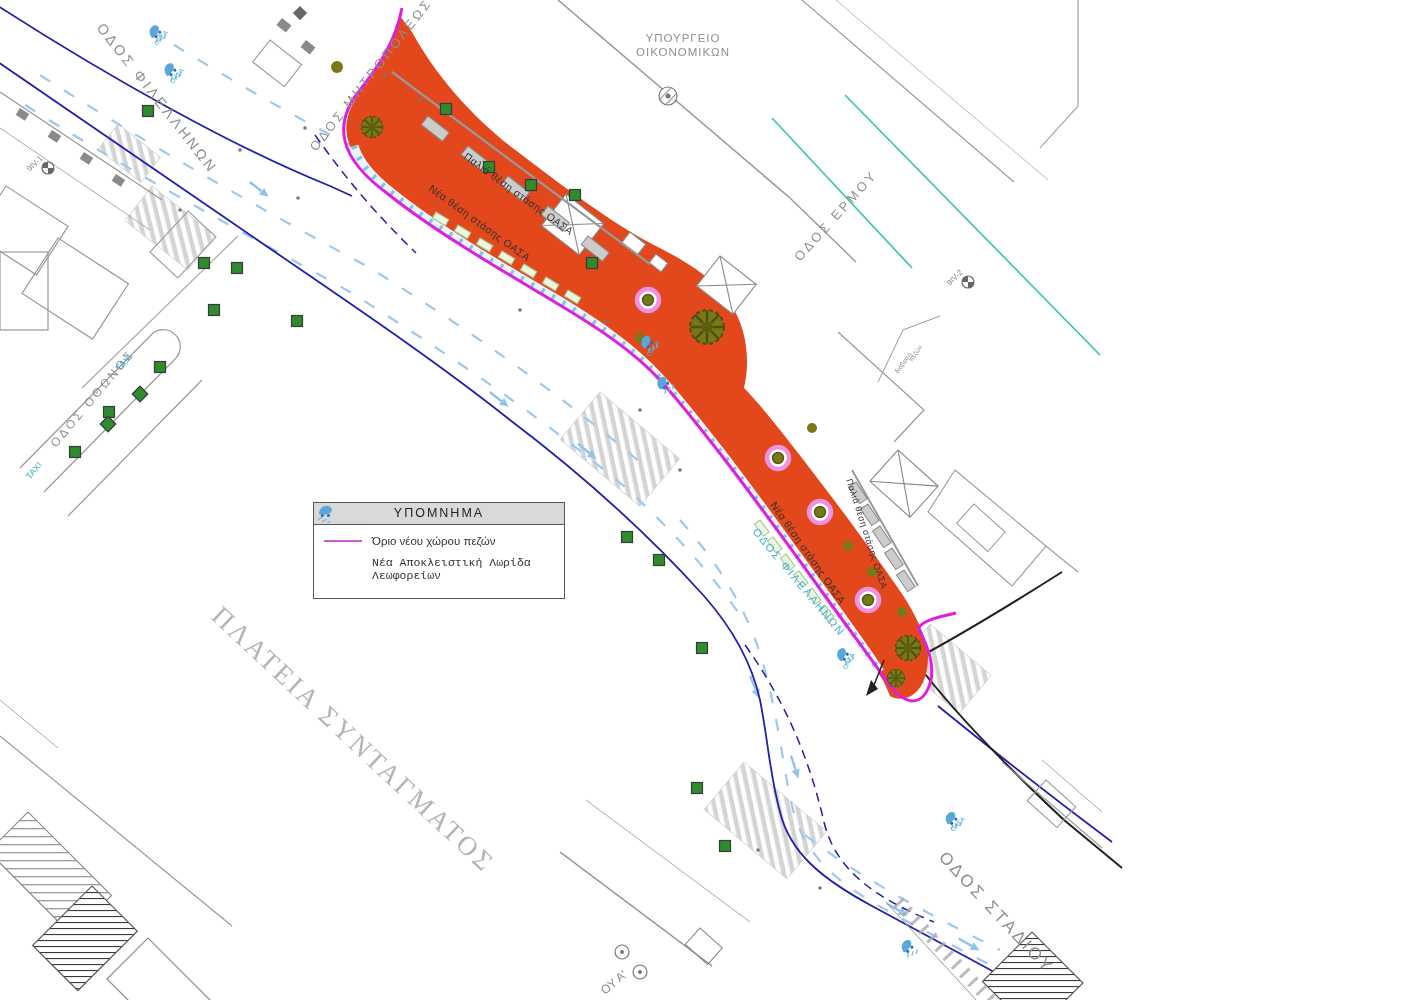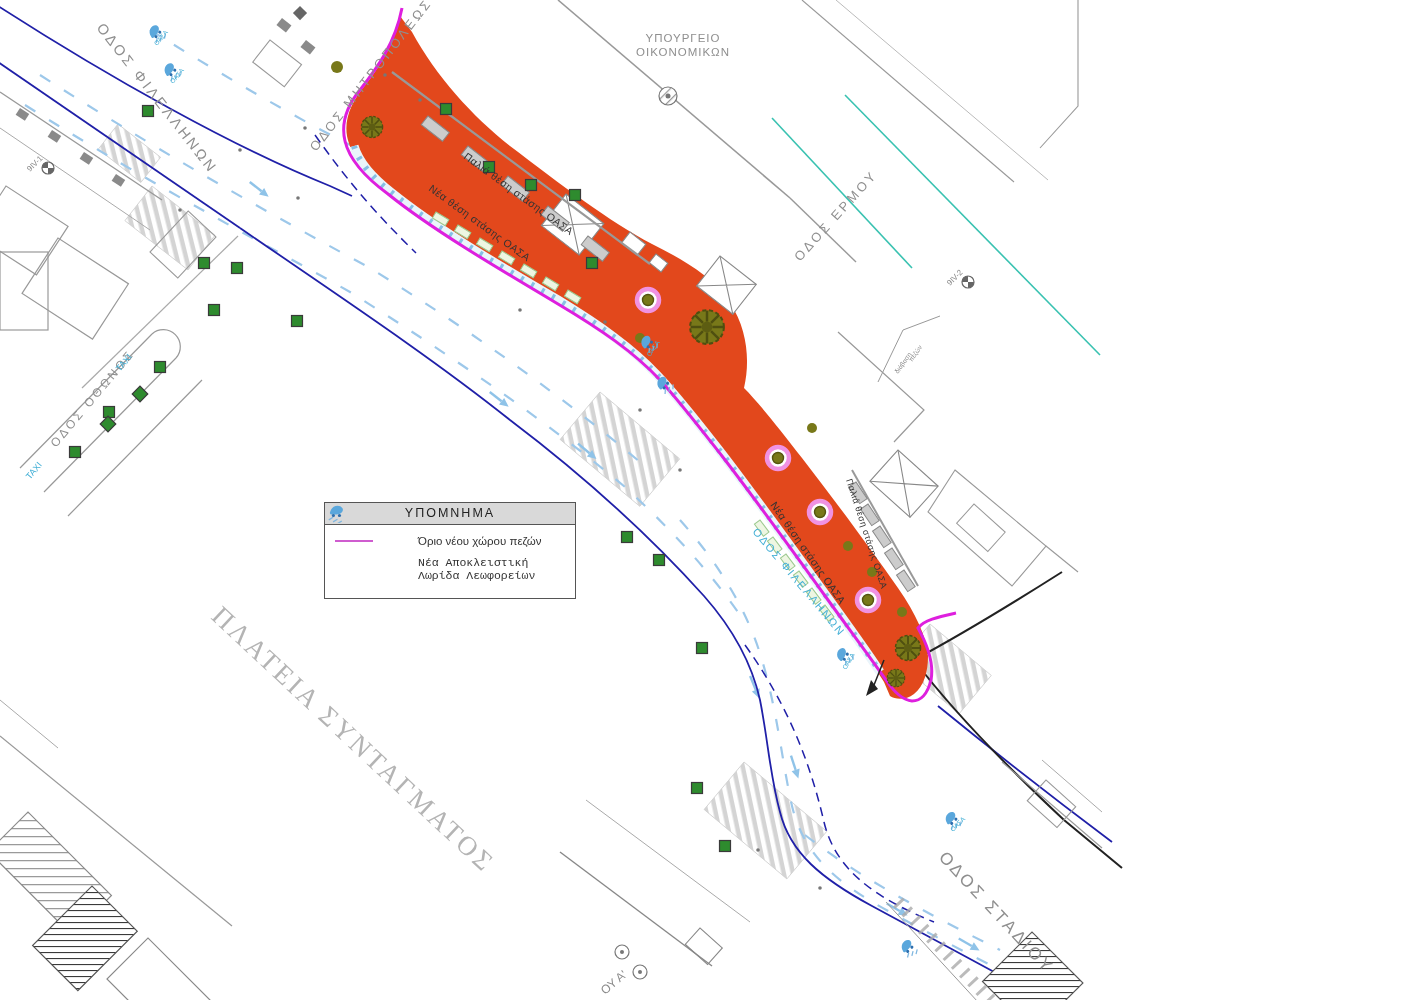--- a/index.html
+++ b/index.html
@@ -14,21 +14,21 @@
   .lbl-tiny{fill:#8a8a8a;}
   
   .legend{position:absolute;border:1.5px solid #555;background:#fff;box-sizing:border-box;}
   .legend-header{height:21px;line-height:21px;background:#d9d9d9;border-bottom:1.5px solid #555;
     text-align:center;font-size:12.5px;letter-spacing:2px;color:#222;}
   .legend-body{padding:10px 10px 16px 10px;}
   .legend-row{display:flex;align-items:center;margin-bottom:9px;}
   .legend-row:last-child{margin-bottom:0;font-family:Liberation Mono, monospace;}
   .swatch-line{display:inline-block;width:38px;height:0;border-top:2.5px solid #cf5ccf;margin-right:10px;flex:0 0 auto;}
   .swatch-bus{display:inline-block;width:38px;height:20px;margin-right:10px;flex:0 0 auto;text-align:left;}
-  .legend-label{font-size:11.5px;color:#333;margin-left:35px;}
+  .legend-label{font-size:11.5px;color:#333;}
 </style>
 </head>
 <body>
 
 <div id="stage">
 <svg width="1415" height="1000" viewBox="0 0 1415 1000">
   <defs>
     <pattern id="zebra" width="9" height="9" patternUnits="userSpaceOnUse" patternTransform="rotate(38)">
       <rect width="9" height="9" fill="#ffffff"></rect>
           <rect width="9" height="4.5" fill="#d4d4d4"></rect>
@@ -344,21 +344,21 @@
     <text class="lbl-cyan" transform="translate(650,357) rotate(-55)" font-size="6.5">ΟΑΣΑ</text>
     <text class="lbl-cyan" transform="translate(846,670) rotate(-60)" font-size="6.5">ΟΑΣΑ</text>
     <text class="lbl-cyan" transform="translate(953,832) rotate(-45)" font-size="6.5">ΟΑΣΑ</text>
     <text class="lbl-tiny" transform="translate(30,172) rotate(-45)" font-size="8">9IV-1</text>
     <text class="lbl-tiny" transform="translate(950,286) rotate(-45)" font-size="8">9IV-2</text>
     <text class="lbl-tiny" transform="translate(898,374) rotate(-55)" font-size="6.5">διάβαση</text>
     <text class="lbl-tiny" transform="translate(912,362) rotate(-55)" font-size="6.5">πεζών</text>
   </g>
 </svg>
 
-<div class="legend" style="left:324px;top:502px;width:252px;">
+<div class="legend" style="left:313px;top:502px;width:252px;">
   <div class="legend-header">ΥΠΟΜΝΗΜΑ</div>
   <div class="legend-body">
     <div class="legend-row">
       <span class="swatch-line"></span>
       <span class="legend-label">Όριο νέου χώρου πεζών</span>
     </div>
     <div class="legend-row">
       <span class="swatch-bus">
         <svg width="26" height="20" viewBox="-4 -4 22 18">
               <use href="#busGlyph" transform="scale(1.3)"></use>

